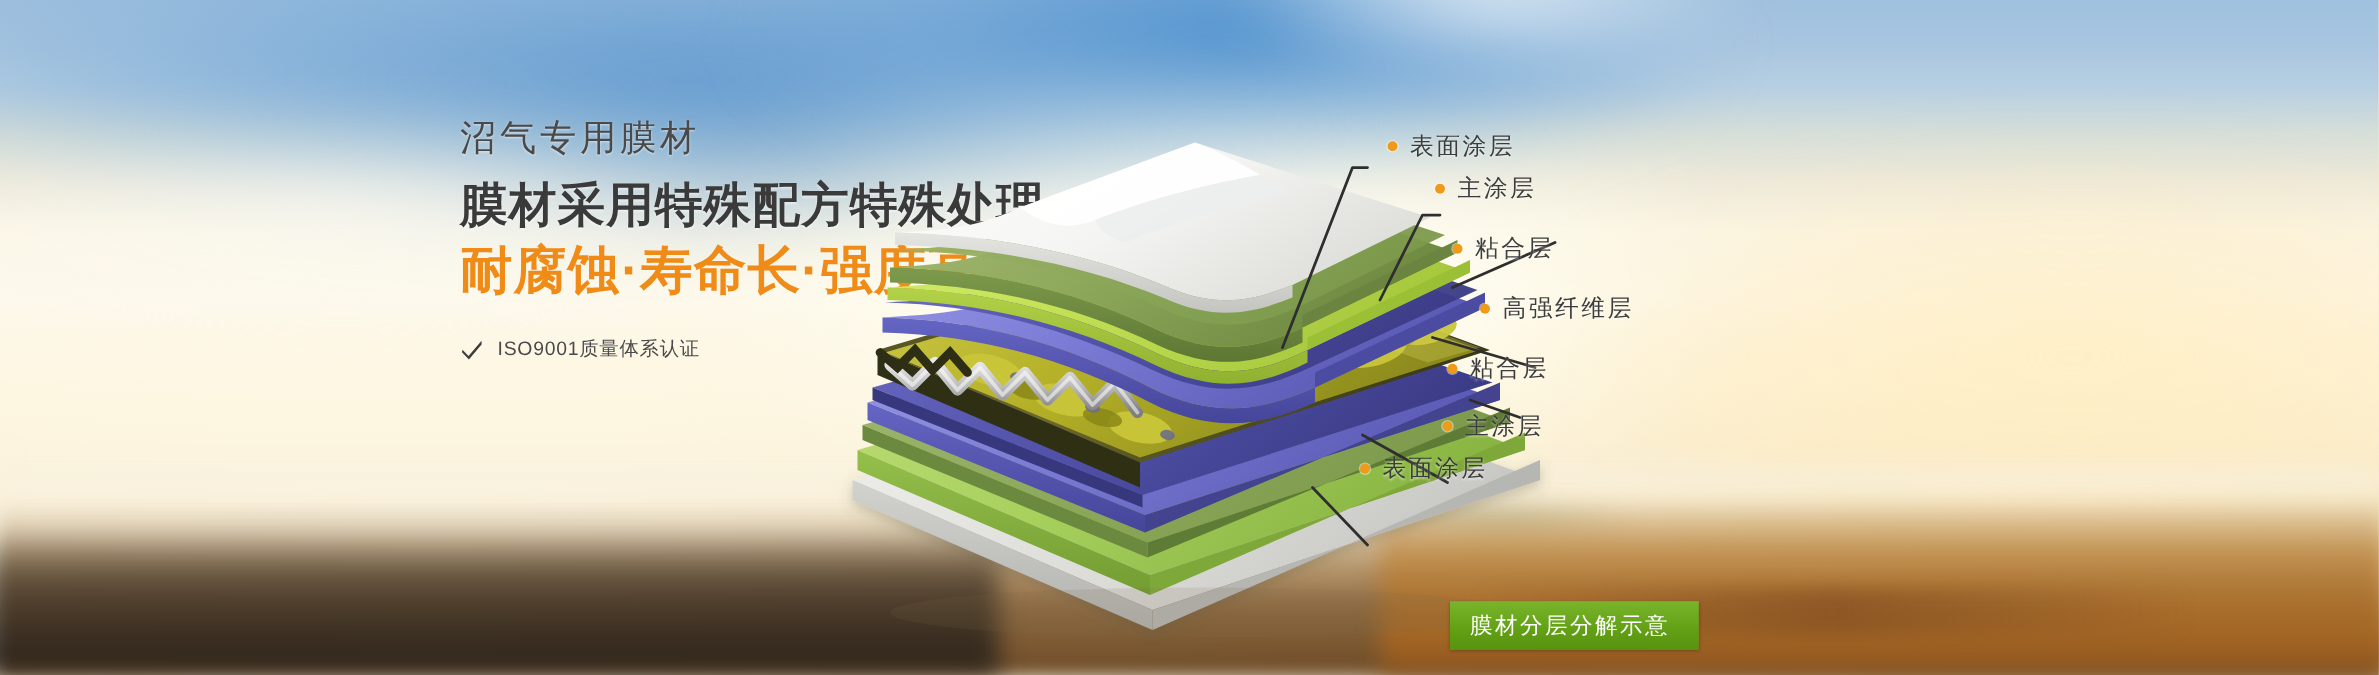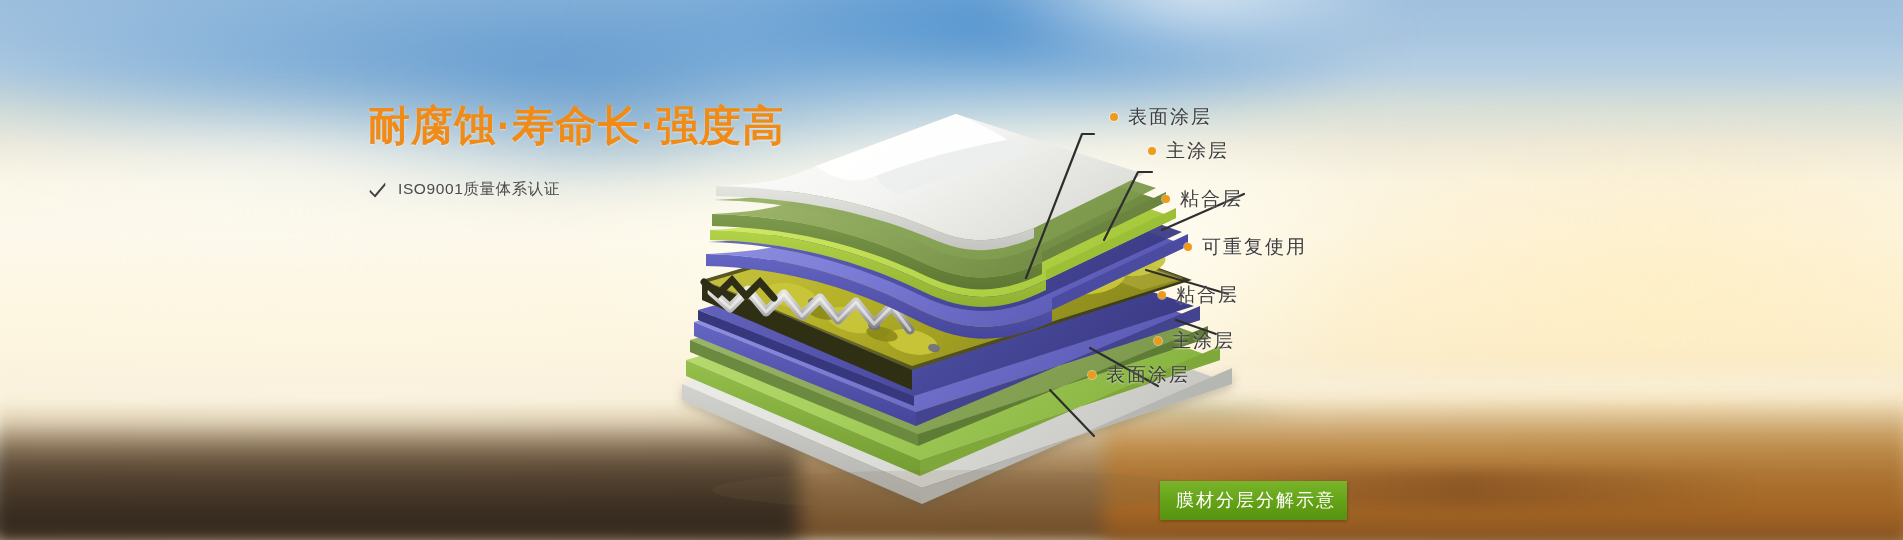--- a/index.html
+++ b/index.html
@@ -87,21 +87,21 @@
     box-shadow:0 0 0 1px rgba(255,255,255,.45);}
   .clabel{margin-left:10px;font-size:19px;color:#3d3d3d;letter-spacing:2px;white-space:nowrap;
     text-shadow:0 1px 2px rgba(255,255,255,.55);}
 
   .leaders{position:absolute;left:0;top:0;width:1903px;height:540px;}
 
   
   .badge{position:absolute;left:1160px;top:481px;
     background:linear-gradient(to bottom,#79b52a 0%,#63a116 55%,#57930f 100%);
     color:#ffffff;font-size:18px;letter-spacing:2px;
-    padding:7px 11px 8px 16px;white-space:nowrap;
+    padding:7px 23px 8px 16px;white-space:nowrap;
     box-shadow:0 1px 3px rgba(0,0,0,.28);}
 </style>
 </head>
 <body>
 
 <div id="banner">
 
   <div class="bg-base"></div>
   <div class="cloud-a"></div>
   <div class="cloud-b"></div>
@@ -110,20 +110,22 @@
   <div class="glow-center"></div>
   <div class="warm-right"></div>
   <div class="horizon-haze"></div>
   <div class="green-hint"></div>
   <div class="ground"></div>
   <div class="ground-dark-left"></div>
   <div class="ground-warm-right"></div>
   <div class="ground-streak"></div>
 
   <div class="copy">
+    <div class="eyebrow">沼气专用膜材</div>
+    <div class="head1">膜材采用特殊配方特殊处理</div>
     <div class="head2">耐腐蚀·寿命长·强度高</div>
 
     <div class="bullets">
       <div class="bullet">
         <svg class="tick" viewBox="0 0 24 24">
           <path d="M2.5 12.4 L8.6 18.6 L21.8 3.2 L21.8 7.0 L9.0 22.2 L2.0 15.0 Z" fill="#3d3d3d"></path>
         </svg>
         <span class="bullet-text">ISO9001质量体系认证</span>
       </div>
     </div>
@@ -351,21 +353,21 @@
     <div class="callout" style="left:1132px;top:138px;">
       <span class="cdot"></span>
       <span class="clabel">主涂层</span>
     </div>
     <div class="callout" style="left:1146px;top:186px;">
       <span class="cdot"></span>
       <span class="clabel">粘合层</span>
     </div>
     <div class="callout" style="left:1168px;top:234px;">
       <span class="cdot"></span>
-      <span class="clabel">可重复使用</span>
+      <span class="clabel">高强纤维层</span>
     </div>
     <div class="callout" style="left:1142px;top:282px;">
       <span class="cdot"></span>
       <span class="clabel">粘合层</span>
     </div>
     <div class="callout" style="left:1138px;top:328px;">
       <span class="cdot"></span>
       <span class="clabel">主涂层</span>
     </div>
     <div class="callout" style="left:1072px;top:362px;">

